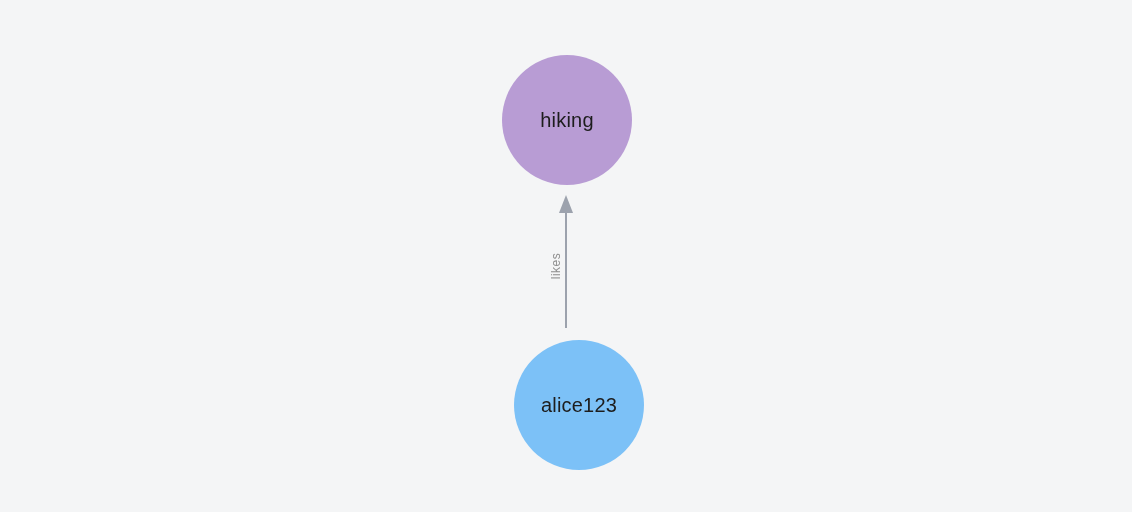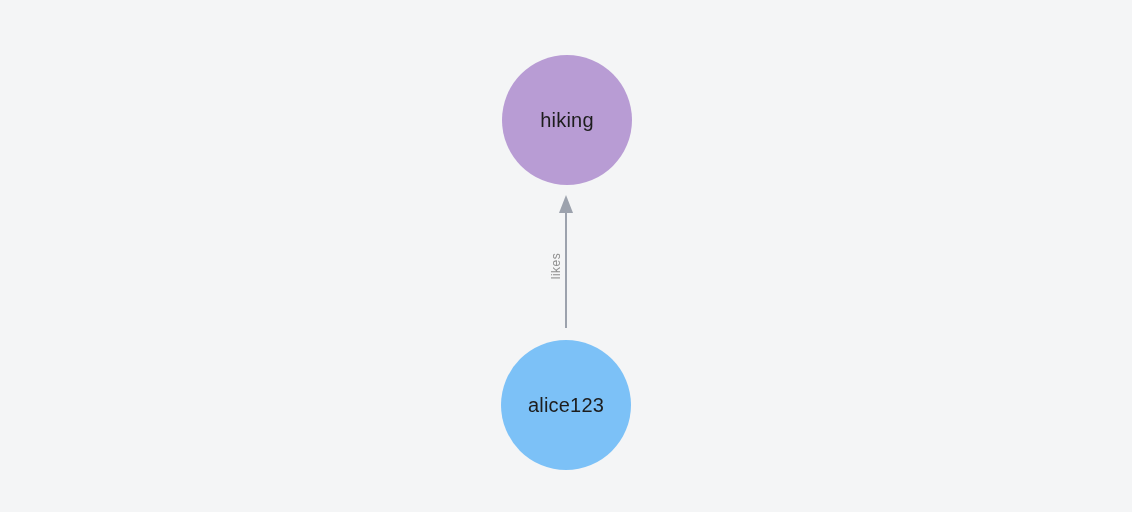--- a/index.html
+++ b/index.html
@@ -32,21 +32,21 @@
     align-items:center;
     justify-content:center;
     cursor:pointer;
   }
   .node-hiking{
     left:502px;
     top:55px;
     background:var(--node-hiking);
   }
   .node-alice{
-    left:501px;
+    left:514px;
     top:340px;
     background:var(--node-alice);
   }
   .node-label{
     font-size:20px;
     color:var(--node-label-text);
     letter-spacing:0.2px;
   }
   .edge-line{
     position:absolute;

